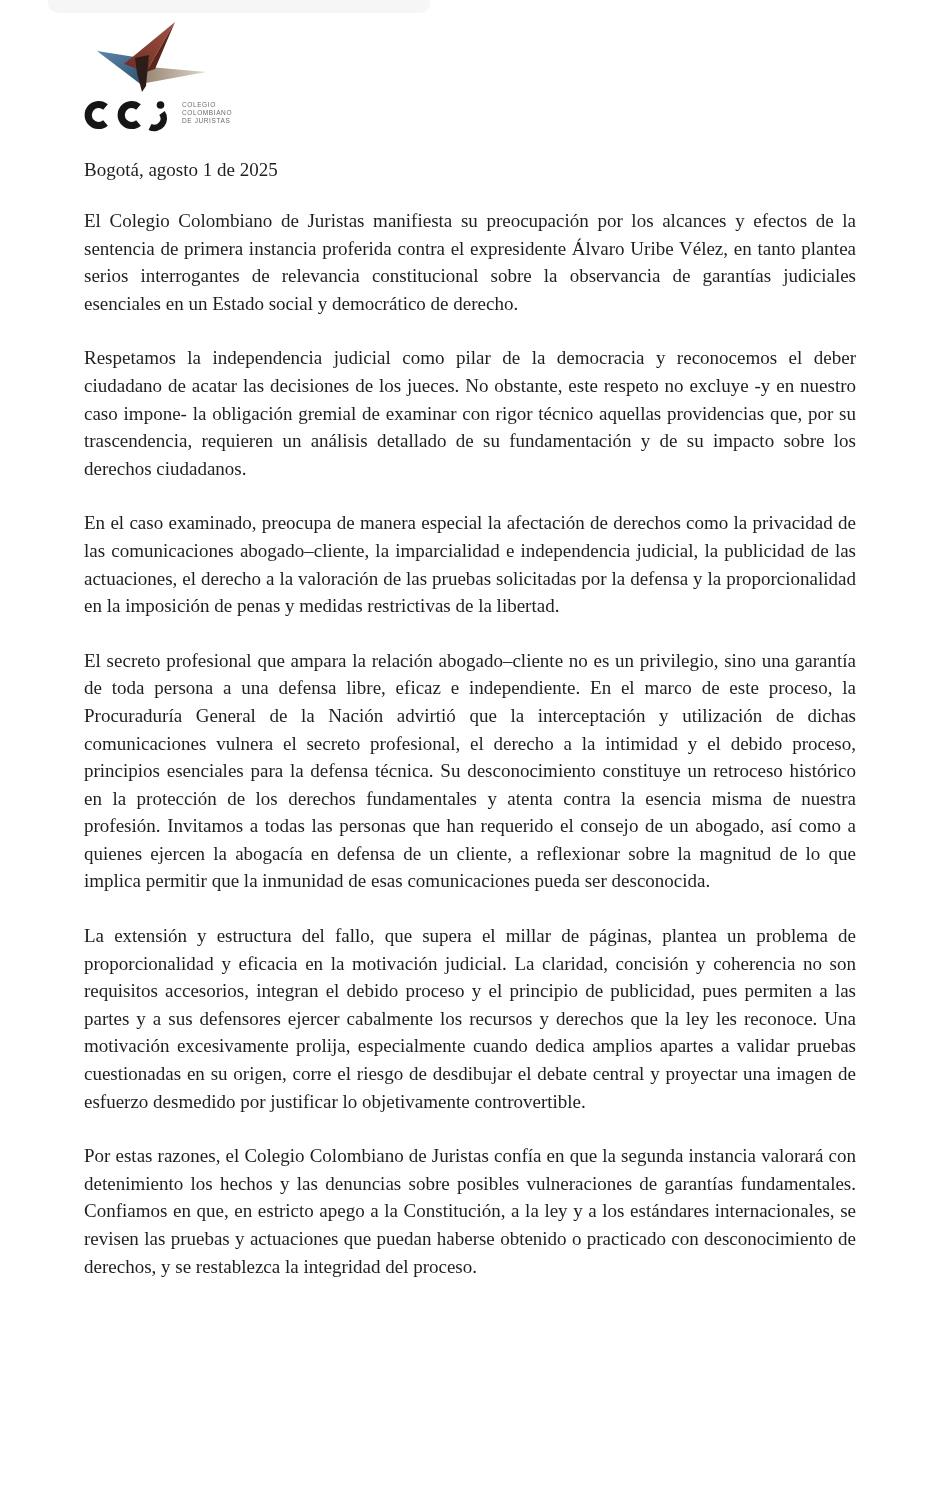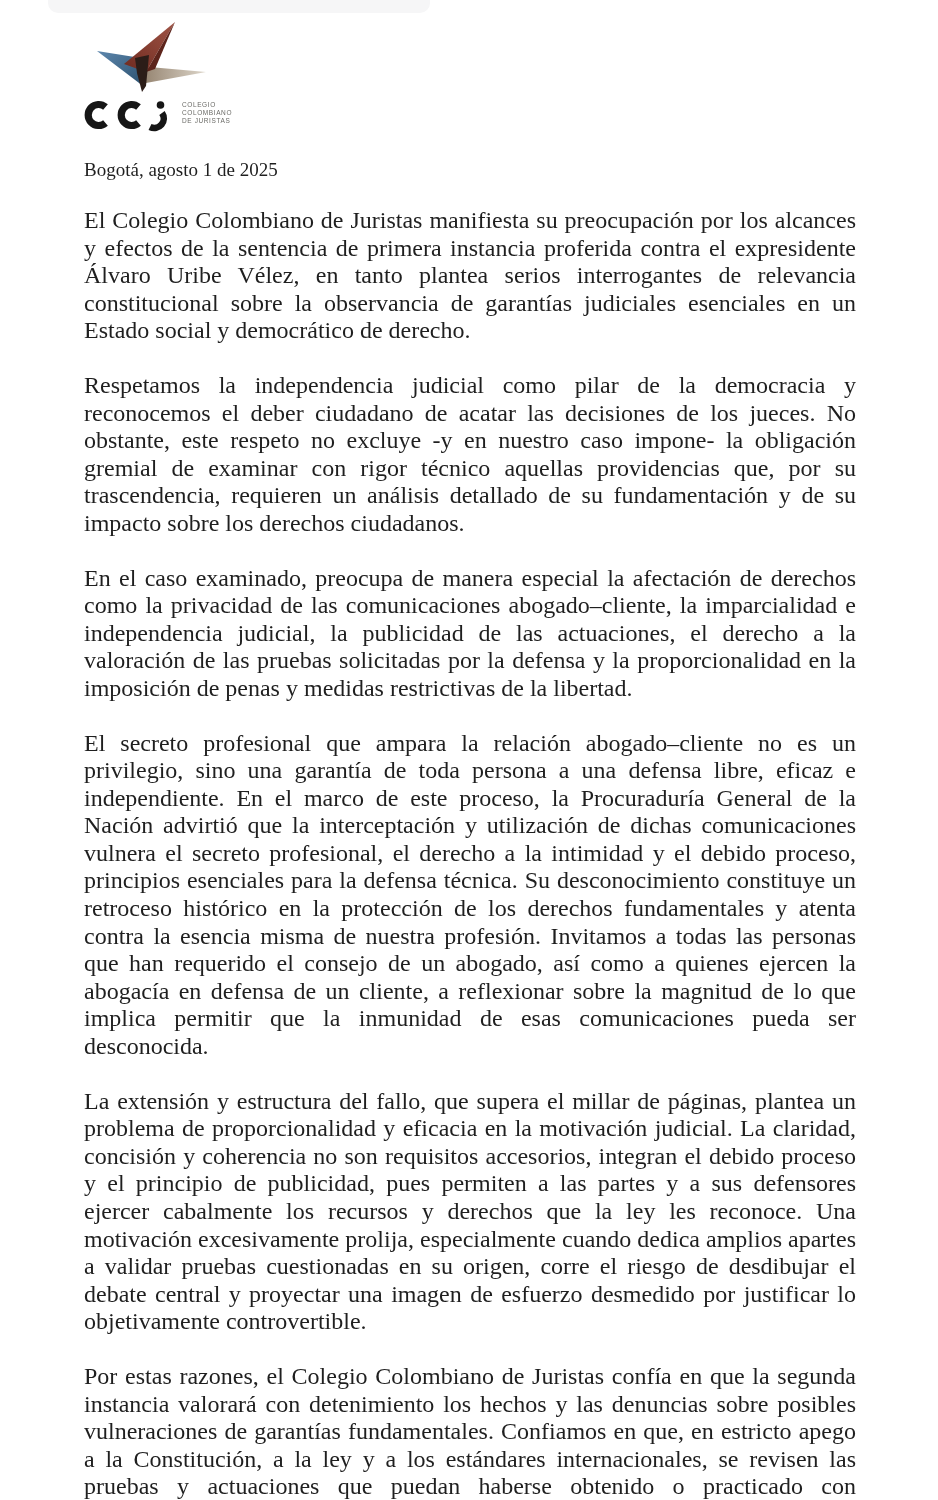--- a/index.html
+++ b/index.html
@@ -67,21 +67,21 @@
     top: 156px;
     width: 772px;
   }
   .dateline {
     margin: 0 0 24px 0;
     font-size: 19px;
     line-height: 27px;
   }
   .para {
     margin: 0 0 27px 0;
-    font-size: 24px;
+    font-size: 19px;
     line-height: 27.6px;
     text-align: justify;
     text-justify: inter-word;
   }
 </style>
 </head>
 <body>
 
 <div class="page">
 

